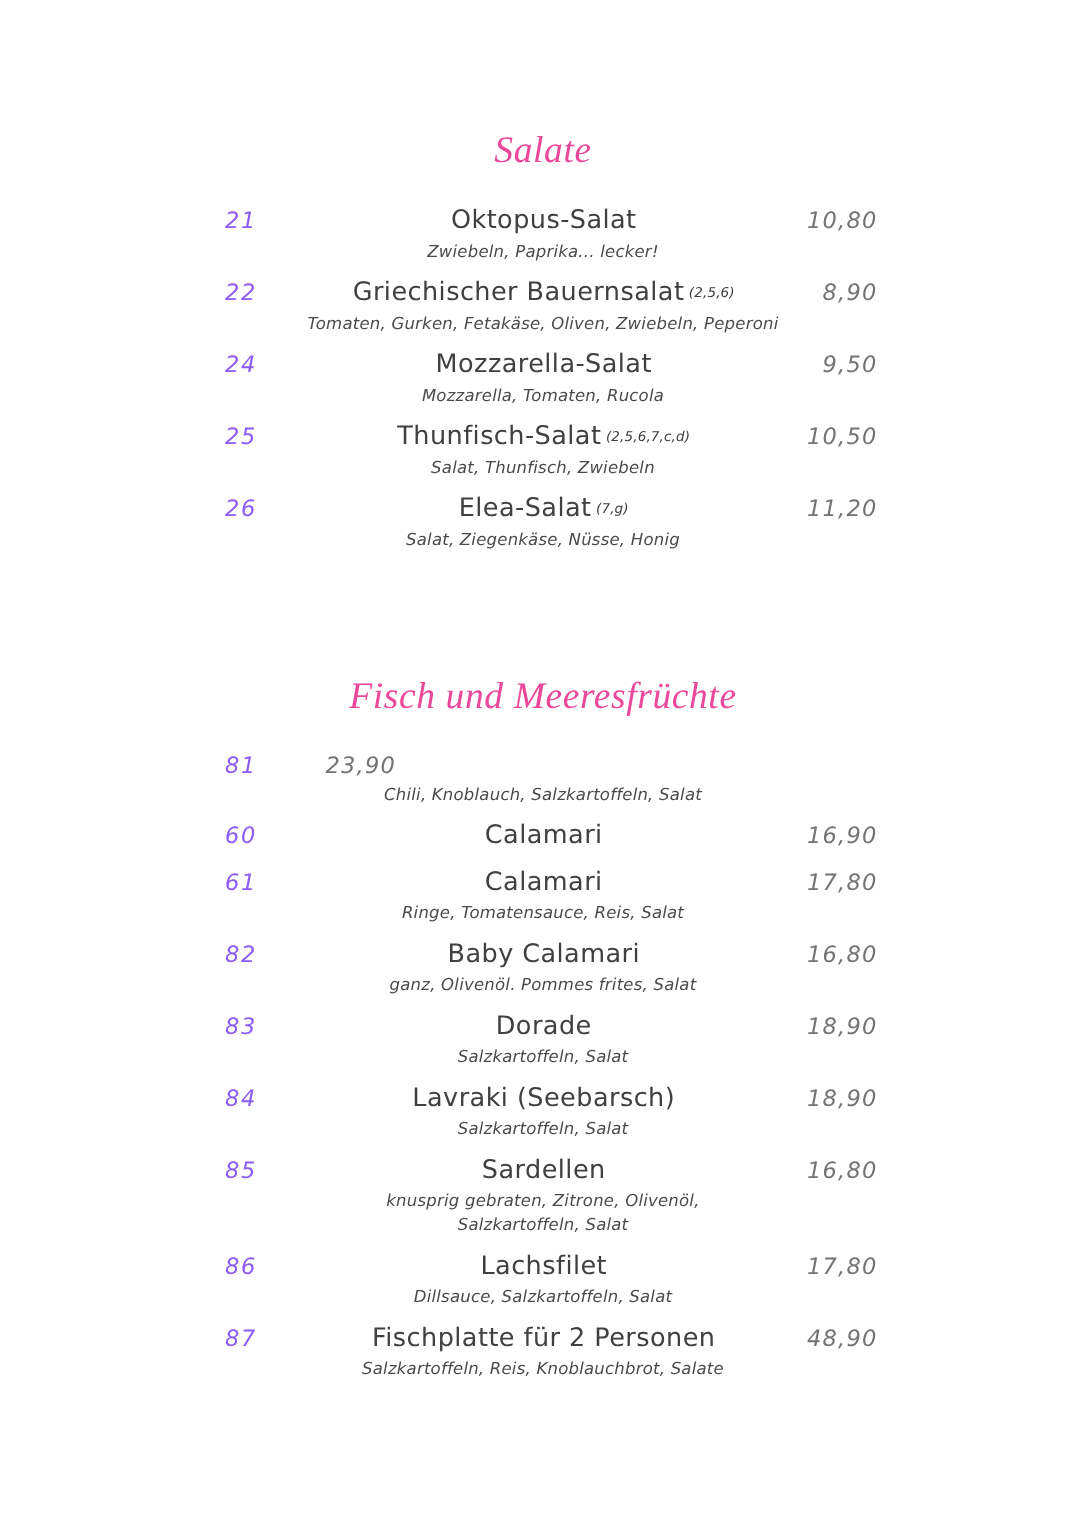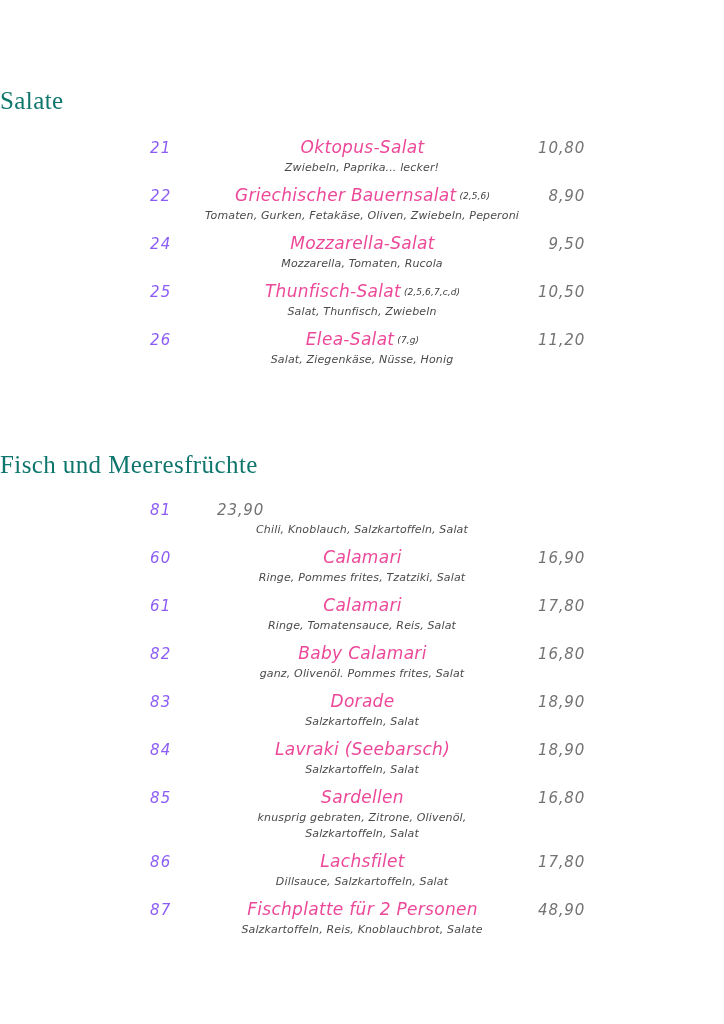--- a/index.html
+++ b/index.html
@@ -29,23 +29,24 @@
 
   
   .section {
     width: 100%;
   }
   .section-salate { padding-top: 86px; }
   .section-fisch  { padding-top: 74px; }
 
   .section-heading {
     font-family: "Liberation Serif", "DejaVu Serif", serif;
+    font-style: italic;
     font-weight: 400;
-    text-align: left;
-    color: #0f766e;
+    text-align: center;
+    color: #ec4899;
     letter-spacing: 0.4px;
   }
   .section-salate .section-heading {
     font-size: 25px;
     line-height: 30px;
     margin-bottom: 20px;
   }
   .section-fisch .section-heading {
     font-size: 25px;
     line-height: 30px;
@@ -85,25 +86,24 @@
 
   .item-name-wrap {
     flex: 1 1 auto;
     text-align: center;
     white-space: nowrap;
     padding: 0 4px;
   }
 
   .item-name {
     font-family: "DejaVu Sans", sans-serif;
-    font-style: italic;
     font-size: 17px;
     line-height: 23px;
     letter-spacing: 0.3px;
-    color: #ec4899;
+    color: #404040;
   }
 
   .item-allergens {
     font-family: "DejaVu Sans", sans-serif;
     font-style: italic;
     font-size: 9px;
     line-height: 10px;
     color: #3d3d3d;
     letter-spacing: 0.1px;
     margin-left: 3px;
@@ -212,23 +212,20 @@
           <div class="item-desc">
             <span class="desc-line">Chili, Knoblauch, Salzkartoffeln, Salat</span>
           </div>
         </div>
         <div class="item">
           <div class="item-line">
             <div class="item-no">60</div>
             <div class="item-name-wrap"><span class="item-name">Calamari</span></div>
             <div class="item-price">16,90</div>
           </div>
-          <div class="item-desc">
-            <span class="desc-line">Ringe, Pommes frites, Tzatziki, Salat</span>
-          </div>
         </div>
         <div class="item">
           <div class="item-line">
             <div class="item-no">61</div>
             <div class="item-name-wrap"><span class="item-name">Calamari</span></div>
             <div class="item-price">17,80</div>
           </div>
           <div class="item-desc">
             <span class="desc-line">Ringe, Tomatensauce, Reis, Salat</span>
           </div>

